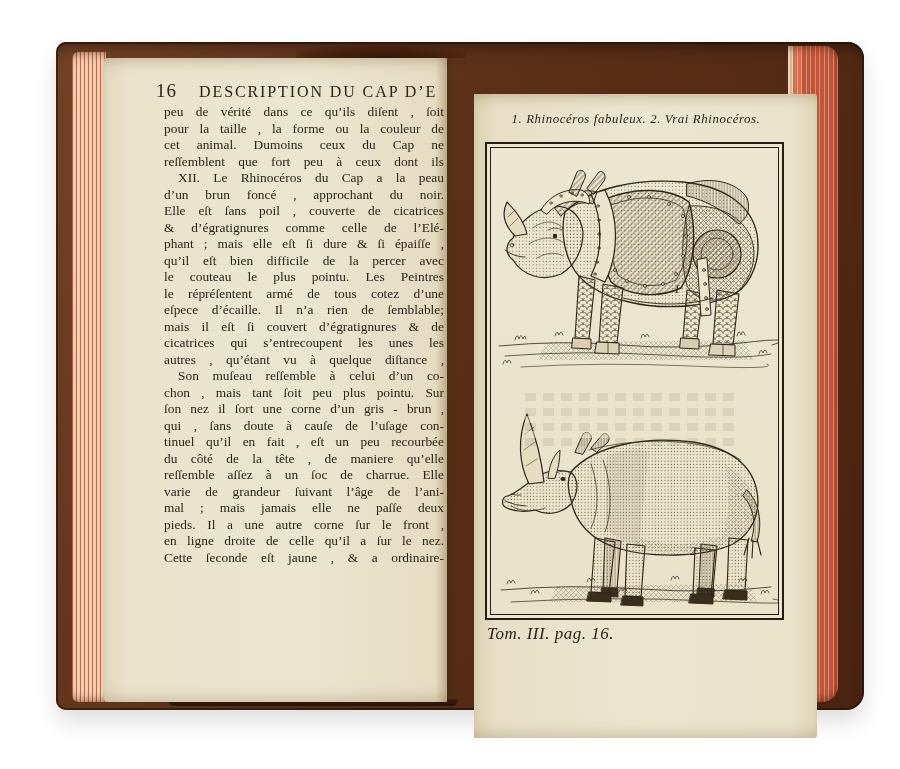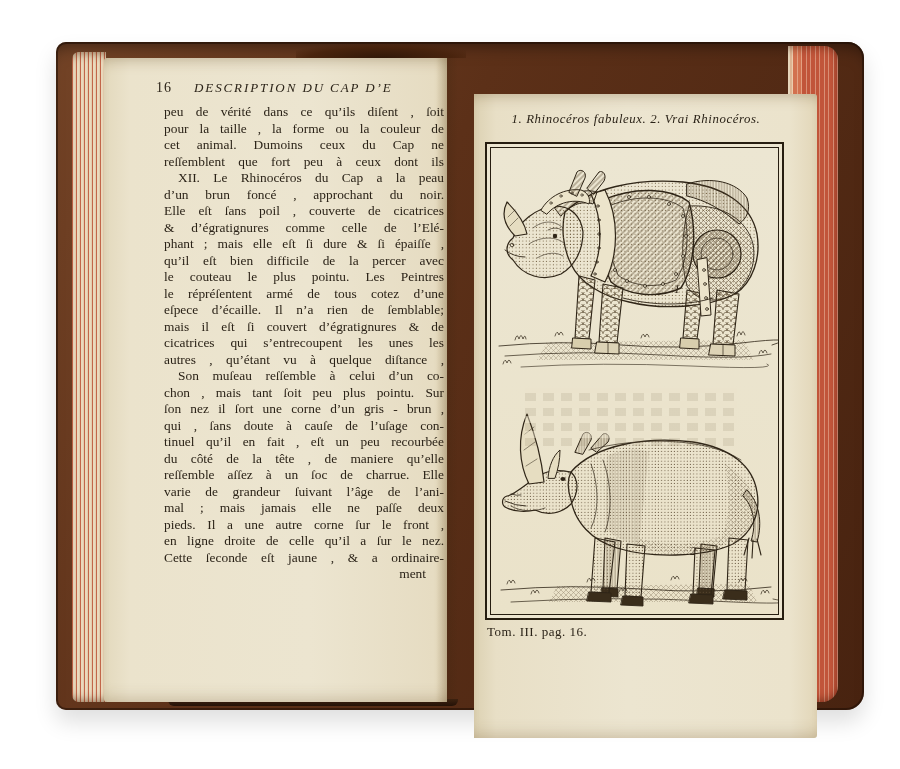--- a/index.html
+++ b/index.html
@@ -31,38 +31,38 @@
     background:linear-gradient(90deg,#e3d9bd 0,#ebe3cc 26px,#ece5d0 60%,#e6dcc2 96%,#ddd0ae 100%);
     box-shadow:inset 0 12px 14px -10px rgba(110,80,40,.35), inset 0 -14px 16px -12px rgba(110,80,40,.3);}
   .page-right{left:474px;width:343px;border-radius:0 3px 3px 0;
     background:linear-gradient(90deg,#dcd1b2 0,#e8dfc6 22px,#ece5d0 45%,#ebe3cc 92%,#e2d6b8 100%);
     box-shadow:inset 0 12px 14px -10px rgba(110,80,40,.35), inset 0 -14px 16px -12px rgba(110,80,40,.3);margin-top:36px;}
   .gutter{left:436px;top:58px;width:22px;height:644px;
     background:linear-gradient(90deg,rgba(70,45,18,0),rgba(70,45,18,.18) 45%,rgba(60,38,15,.22) 55%,rgba(70,45,18,0));}
 
   
   .header-row{position:absolute;left:52px;top:22px;width:280px;display:flex;align-items:baseline;gap:22px;}
-  .pagenum{font-size:14px;letter-spacing:1px;}
-  .runtitle{font-size:13px;letter-spacing:1.9px;white-space:nowrap;font-style:italic;}
+  .pagenum{font-size:19px;letter-spacing:1px;}
+  .runtitle{font-size:16px;letter-spacing:1.9px;white-space:nowrap;}
   .textblock{position:absolute;left:60px;top:46px;width:280px;font-size:13.4px;line-height:16.5px;}
   .tline{text-align:justify;text-align-last:justify;height:16.5px;overflow:hidden;}
   .tline.pend{text-align-last:left;}
   .tline.ind{padding-left:14px;}
   .cword{text-align:right;padding-right:18px;height:16.5px;}
 
   
   .ptitle{position:absolute;left:6px;top:18px;width:312px;text-align:center;
           font-style:italic;font-size:12.8px;letter-spacing:.6px;white-space:nowrap;}
   .plate{position:absolute;left:11px;top:48px;width:299px;height:478px;box-sizing:border-box;
          border:2.4px solid #261d10;padding:3px;background:#ece5d0;}
   .plate-in{position:relative;width:100%;height:100%;box-sizing:border-box;border:1.1px solid #261d10;
             overflow:hidden;background:linear-gradient(180deg,#ece6d2,#eae2c9);}
   .eng{display:block;}
   .figlabel{position:absolute;font-style:italic;font-size:12px;color:#2f2517;}
-  .pcap{position:absolute;left:13px;top:530px;font-size:13px;letter-spacing:.5px;}
+  .pcap{position:absolute;left:13px;top:530px;font-style:italic;font-size:17px;letter-spacing:.5px;}
   .showthrough{position:absolute;left:34px;top:240px;width:212px;height:58px;opacity:.45;filter:blur(.5px);
     background:
       repeating-linear-gradient(0deg, rgba(0,0,0,0) 0 8px, #ebe3cc 8px 15px),
       repeating-linear-gradient(90deg, rgba(112,96,64,.28) 0 11px, rgba(0,0,0,0) 11px 18px);}
 </style>
 </head>
 <body>
 
 <div class="stage">
   <div class="book abs" style="left:0;top:0;width:900px;height:769px;">
@@ -99,21 +99,20 @@
         <div class="tline">ſon nez il ſort une corne d’un gris - brun ,</div>
         <div class="tline">qui , ſans doute à cauſe de l’uſage con-</div>
         <div class="tline">tinuel qu’il en fait , eſt un peu recourbée</div>
         <div class="tline">du côté de la tête ,  de maniere qu’elle</div>
         <div class="tline">reſſemble aſſez à un ſoc de charrue.  Elle</div>
         <div class="tline">varie de grandeur ſuivant l’âge de l’ani-</div>
         <div class="tline">mal ;  mais jamais elle ne paſſe deux</div>
         <div class="tline">pieds.  Il a une autre corne ſur le front ,</div>
         <div class="tline">en ligne droite de celle qu’il a ſur le nez.</div>
         <div class="tline">Cette ſeconde eſt jaune , &amp; a ordinaire-</div>
-        <div class="cword">ment</div>
       </div>
     </div>
 
     <div class="page page-right">
       <div class="ptitle">1. Rhinocéros fabuleux.  2. Vrai Rhinocéros.</div>
 
       <div class="plate">
         <div class="plate-in">
 
           <svg class="eng" width="287" height="232" viewBox="0 0 287 232" xmlns="http://www.w3.org/2000/svg">

